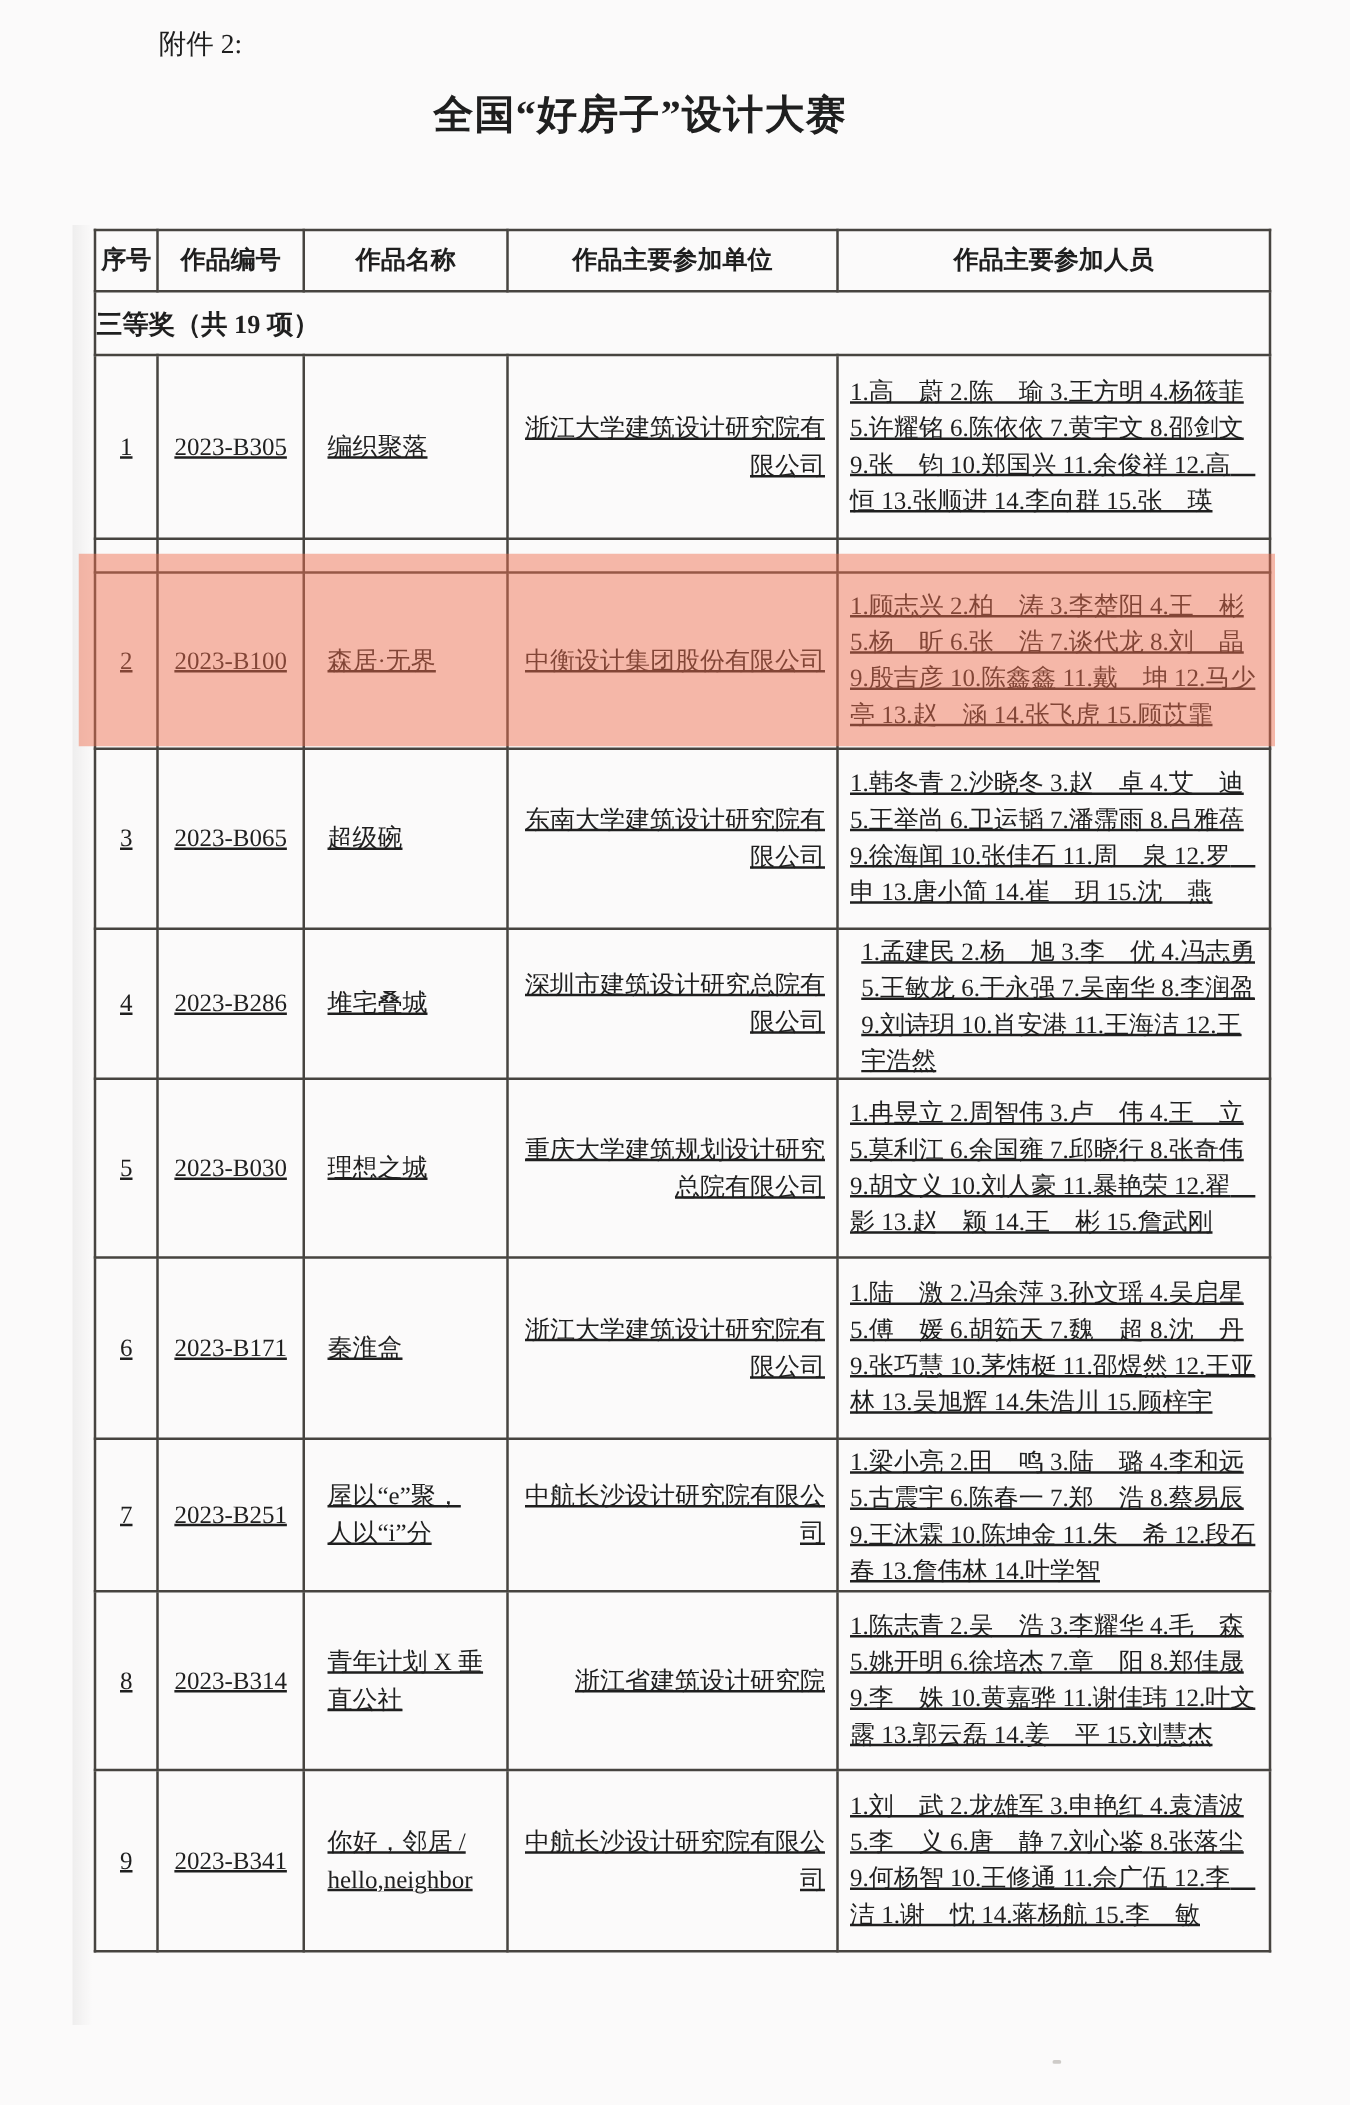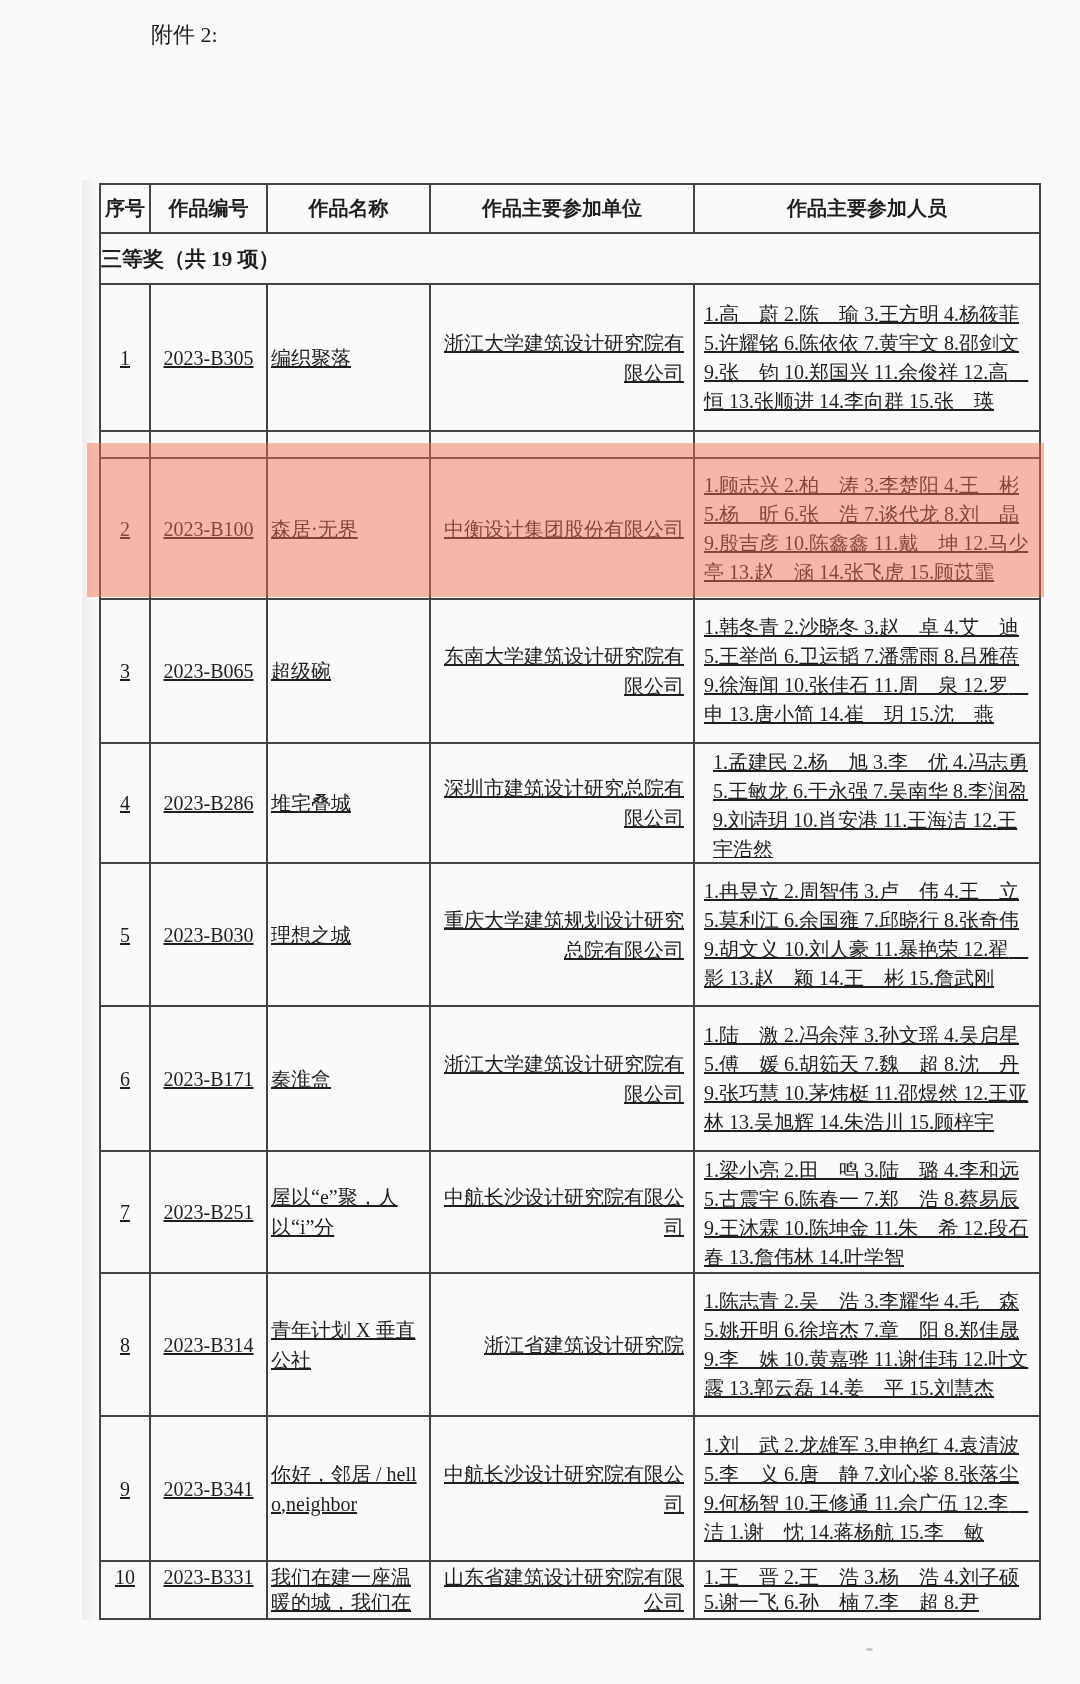--- a/index.html
+++ b/index.html
@@ -3,21 +3,21 @@
 <meta charset="utf-8">
 <style>
   html,body{margin:0;padding:0;}
   body{
     width:1080px;height:1684px;position:relative;
     background:#fbfafa;
     font-family:"Liberation Serif","DejaVu Serif",serif;
     color:#1f1f1f;
     overflow:hidden;
   }
-  .page{position:absolute;inset:0;margin-left:24px;}
+  .page{position:absolute;inset:0;}
   .edge-shade{position:absolute;left:58px;top:180px;width:16px;height:1440px;
     background:linear-gradient(to right,rgba(0,0,0,0.05),rgba(0,0,0,0));}
   .attachment{position:absolute;left:127px;top:20px;font-size:22px;}
   .title{position:absolute;left:0;top:70px;width:1024px;margin:0;
     text-align:center;font-size:32px;font-weight:bold;letter-spacing:1px;}
   .subtitle{position:absolute;left:0;top:120px;width:1024px;margin:0;
     text-align:center;font-size:31px;font-weight:bold;letter-spacing:1px;}
 
   table.results{
     position:absolute;left:75px;top:183px;width:940px;
@@ -39,21 +39,21 @@
   .results th{font-weight:bold;line-height:27px;text-align:center;}
   .th-index{padding:0 13px;word-break:break-all;}
   .th-no{padding:0 34px;word-break:break-all;}
 
   .section-cell{
     text-align:left;padding:6px 4px 6px 8px;
     font-weight:bold;font-size:21px;
   }
   .cw{margin:0 auto;overflow:hidden;word-break:break-all;text-decoration:underline;}
   .c-index .cw,.c-no .cw{text-align:center;line-height:26px;}
-  .c-name .cw{text-align:left;padding:0 3px;line-height:30px;}
+  .c-name .cw{text-align:left;padding:0 18px;line-height:30px;}
   .c-unit .cw{text-align:right;padding:0 9px;line-height:30px;}
   .c-members .cw{text-align:left;padding:0 9px;line-height:29px;}
   .clipped td{vertical-align:top;}
   .clipped .cw{line-height:25px;padding-top:3px;}
 
   .highlight-overlay{
     position:absolute;left:63px;top:443px;width:957px;height:154px;
     pointer-events:none;
   }
   .artifact-dot{
@@ -61,20 +61,21 @@
     background:#b5b2ae;border-radius:2px;opacity:.65;
   }
 </style>
 </head>
 <body>
 
 <div class="page">
   <div class="edge-shade"></div>
 
   <div class="attachment">附件 2:</div>
+  <h1 class="title">全国“好房子”设计大赛</h1>
 
   <table class="results">
     <colgroup>
       <col class="c1">
         <col class="c2">
         <col class="c3">
         <col class="c4">
         <col class="c5">
     </colgroup>
     <thead>
@@ -253,35 +254,18 @@
           <td class="c-name">
             <div class="cw" style="max-height: 135px;">你好，邻居 / hello,neighbor</div>
           </td>
           <td class="c-unit">
             <div class="cw" style="max-height: 135px;">中航长沙设计研究院有限公司</div>
           </td>
           <td class="c-members">
             <div class="cw" style="max-height: 135px;">1.刘　武 2.龙雄军 3.申艳红 4.袁清波 5.李　义 6.唐　静 7.刘心鉴 8.张落尘 9.何杨智 10.王修通 11.佘广伍 12.李　洁 1.谢　忱 14.蒋杨航 15.李　敏</div>
           </td>
         </tr>
-        <tr class="clipped" style="height: 58px;">
-          <td class="c-index">
-            <div class="cw" style="max-height: 52px;">10</div>
-          </td>
-          <td class="c-no">
-            <div class="cw" style="max-height: 52px;">2023-B331</div>
-          </td>
-          <td class="c-name">
-            <div class="cw" style="max-height: 52px;">我们在建一座温暖的城，我们在</div>
-          </td>
-          <td class="c-unit">
-            <div class="cw" style="max-height: 52px;">山东省建筑设计研究院有限公司</div>
-          </td>
-          <td class="c-members">
-            <div class="cw" style="max-height: 52px;">1.王　晋 2.王　浩 3.杨　浩 4.刘子硕 5.谢一飞 6.孙　楠 7.李　超 8.尹</div>
-          </td>
-        </tr>
       </tbody>
   </table>
 
   <div class="highlight-overlay" style="background: rgba(238, 110, 80, 0.48);"></div>
   <div class="artifact-dot"></div>
 </div>
 
 </body></html>

